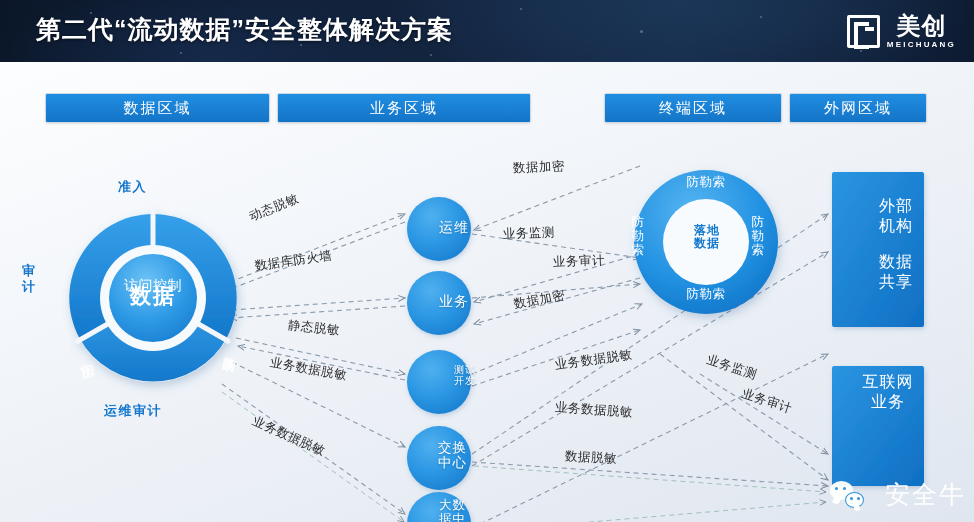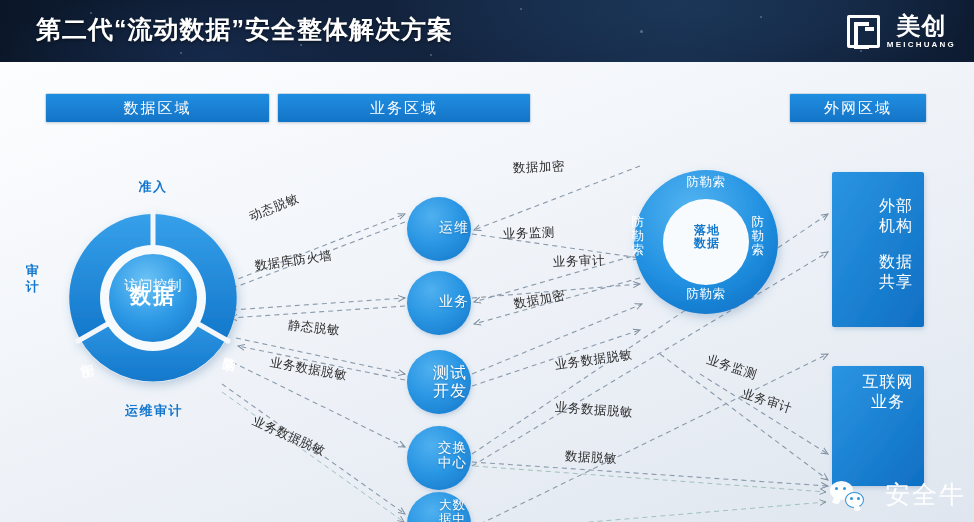--- a/index.html
+++ b/index.html
@@ -60,21 +60,21 @@
 
   
   .node-label {
     position: absolute; color: #ffffff; text-align: right;
     line-height: 1.12; letter-spacing: 1px; pointer-events: none;
     text-shadow: 0 1px 2px rgba(0,40,80,.30);
   }
   .ring-label { position: absolute; color: #ffffff; text-align: center; line-height: 1.1; letter-spacing: .5px; }
   .outer-label {
     position: absolute; color: #1477cd; font-size: 13px; font-weight: bold;
-    letter-spacing: 1.5px; text-align: center; line-height: 1.15;
+    letter-spacing: 1.5px; line-height: 1.15;
   }
   .edge-label {
     position: absolute; color: #2b2b2b; font-size: 12.5px; white-space: nowrap;
     letter-spacing: .5px; transform-origin: left center;
   }
   .box-label {
     position: absolute; color: #ffffff; text-align: center; font-size: 16px;
     line-height: 1.25; letter-spacing: 1px; width: 100%;
   }
 
@@ -127,20 +127,23 @@
         <div id="logo-en">MEICHUANG</div>
       </div>
     </div>
   </div>
 
   <div class="zone-bar" style="left:45px;top:93px;width:225px;">
     <span>数据区域</span>
   </div>
   <div class="zone-bar" style="left:277px;top:93px;width:254px;">
     <span>业务区域</span>
+  </div>
+  <div class="zone-bar" style="left:604px;top:93px;width:178px;">
+    <span>终端区域</span>
   </div>
   <div class="zone-bar" style="left:789px;top:93px;width:138px;">
     <span>外网区域</span>
   </div>
 
   <svg id="canvas" viewBox="0 0 974 460">
     <defs>
       <radialGradient id="gCircle" cx="38%" cy="30%" r="78%">
         <stop offset="0%" stop-color="#4fb0ef"></stop>
         <stop offset="55%" stop-color="#2b97e4"></stop>
@@ -251,21 +254,21 @@
   <div class="ring-label" style="left:58px;top:355px;width:32px;font-size:14px;writing-mode:vertical-rl;text-orientation:upright;transform:rotate(-16deg);">加密</div>
   <div class="ring-label" style="left:208px;top:345px;width:32px;font-size:13px;writing-mode:vertical-rl;text-orientation:upright;transform:rotate(14deg);">防勒索</div>
   <div class="ring-label" style="left:113px;top:284px;width:80px;font-size:21px;font-weight:bold;letter-spacing:2px;">数据</div>
 
   <div class="outer-label" style="left:118px;top:180px;width:70px;">准入</div>
   <div class="outer-label" style="left:22px;top:263px;width:22px;line-height:1.25;">审计</div>
   <div class="outer-label" style="left:104px;top:404px;width:100px;">运维审计</div>
 
   <div class="node-label" style="left:409px;top:220px;width:60px;font-size:14px;">运维</div>
   <div class="node-label" style="left:409px;top:294px;width:60px;font-size:14px;">业务</div>
-  <div class="node-label" style="left:411px;top:364px;width:56px;font-size:16px;"><span>测试</span><br><span>开发</span></div>
+  <div class="node-label" style="left:420px;top:364px;width:56px;font-size:10px;"><span>测试</span><br><span>开发</span></div>
   <div class="node-label" style="left:411px;top:440px;width:56px;font-size:13.5px;"><span>交换</span><br><span>中心</span></div>
   <div class="node-label" style="left:412px;top:498px;width:54px;font-size:12.5px;"><span>大数</span><br><span>据中</span><br></div>
 
   <div class="node-label" style="left:652px;top:224px;width:68px;font-size:12px;font-weight:bold;color:#1479cd;text-shadow:none;letter-spacing:1px;"><span>落地</span><br><span>数据</span></div>
   <div class="ring-label" style="left:676px;top:176px;width:60px;font-size:12.5px;">防勒索</div>
   <div class="ring-label" style="left:676px;top:288px;width:60px;font-size:12.5px;">防勒索</div>
   <div class="ring-label" style="left:629px;top:216px;width:18px;font-size:12.5px;"><span>防</span><br><span>勒</span><br><span>索</span></div>
   <div class="ring-label" style="left:749px;top:216px;width:18px;font-size:12.5px;"><span>防</span><br><span>勒</span><br><span>索</span></div>
 
   <div style="position:absolute;left:832px;top:196px;width:92px;padding-left:36px;">

